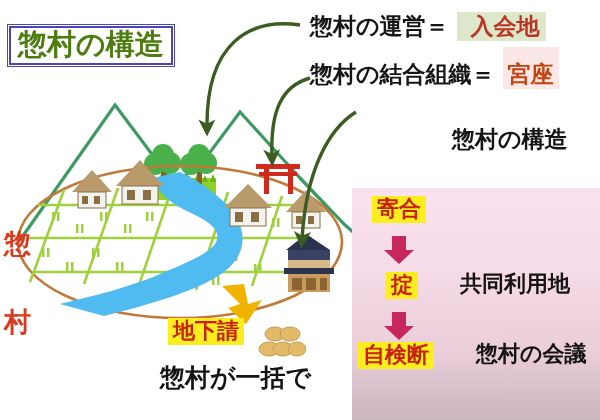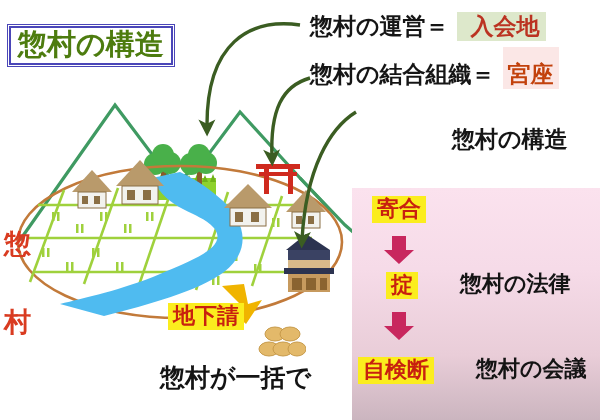--- a/index.html
+++ b/index.html
@@ -105,36 +105,36 @@
   .desc {
     font-size: 22px;
     font-weight: bold;
     color: #141414;
     margin-left: 8px;
     line-height: 1.08;
     color: #141414;
   }
   #row-yoriai { left: 372px; top: 196px; }
   #row-okite  { left: 386px; top: 272px; }
-  #row-jikendan { left: 358px; top: 357px; }
+  #row-jikendan { left: 358px; top: 342px; }
 
   
   .mag-arrow {
     position: absolute;
     width: 34px;
     height: 32px;
   }
   #mag-arrow-1 { left: 382px; top: 234px; }
   #mag-arrow-2 { left: 382px; top: 310px; }
 
   
   #jigeuke-tag {
     position: absolute;
     left: 168px;
-    top: 303px;
+    top: 318px;
     background: #fbed1e;
     color: #c8200f;
     font-size: 22px;
     font-weight: bold;
     padding: 1px 5px 3px 5px;
     line-height: 1.05;
   }
   #jigeuke-desc {
     position: absolute;
     left: 160px;
@@ -340,21 +340,21 @@
   <div class="flow-row" id="row-yoriai">
     <span class="tag">寄合</span>
   </div>
 
   <svg class="mag-arrow" id="mag-arrow-1" viewBox="0 0 34 32">
     <path d="M10 2 H24 V16 H32 L17 30 L2 16 H10 Z" fill="#c8275e"></path>
   </svg>
 
   <div class="flow-row" id="row-okite">
     <span class="tag">掟</span>
-    <span class="desc">惣村の法律</span>
+    <span class="desc">共同利用地</span>
   </div>
 
   <svg class="mag-arrow" id="mag-arrow-2" viewBox="0 0 34 32">
     <path d="M10 2 H24 V16 H32 L17 30 L2 16 H10 Z" fill="#c8275e"></path>
   </svg>
 
   <div class="flow-row" id="row-jikendan">
     <span class="tag">自検断</span>
     <span class="desc">
       <div>惣村の会議</div>

